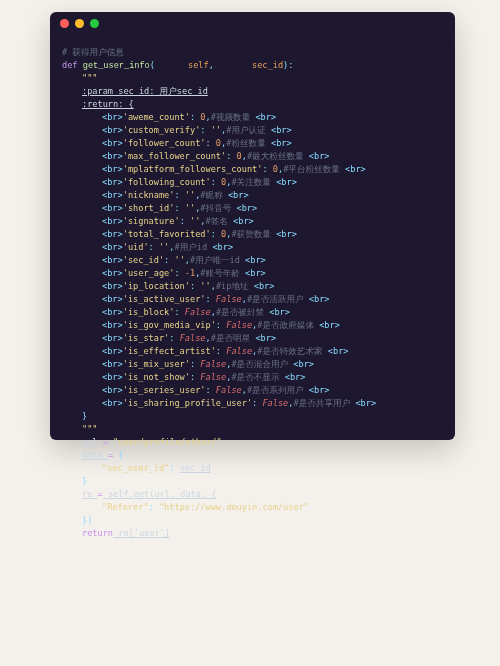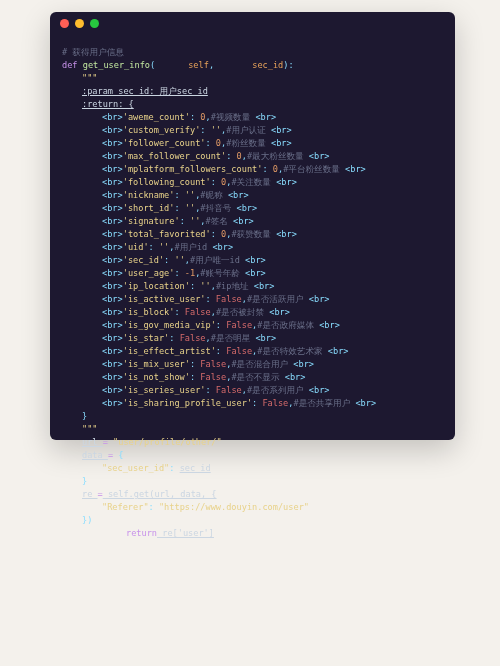--- a/index.html
+++ b/index.html
@@ -45,27 +45,27 @@
     font-size: 8.6px;
     line-height: 13px;
     white-space: pre;
     color: #cbd6e2;
   }
   .code .line { display: block; height: 13px; }
   .i1 { padding-left: 20px; }
   .i2 { padding-left: 40px; }
 
   .cmt   { color: #6a6f89; }
-  .kw    { color: #c792ea; margin-left: 44px; }
+  .kw    { color: #c792ea; }
   .def   { color: #c792ea; text-align: right; }
-  .fn    { color: #c3e8a0; }
+  .fn    { color: #c3e8a0; font-family: Liberation Mono, monospace; }
   .param { color: #e7a25a; margin-left: 33px; }
   .str   { color: #e8d28a; }
   .num   { color: #e19a66; }
-  .bool  { color: #d66b6b; }
+  .bool  { color: #d66b6b; font-style: italic; }
   .punct { color: #89ddff; }
   .op    { color: #c792ea; }
   .var   { color: #cbd6e2; text-decoration: underline; }
 </style>
 </head>
 <body>
 
 <div class="window">
   <div class="titlebar">
     <div class="dot red"></div>

